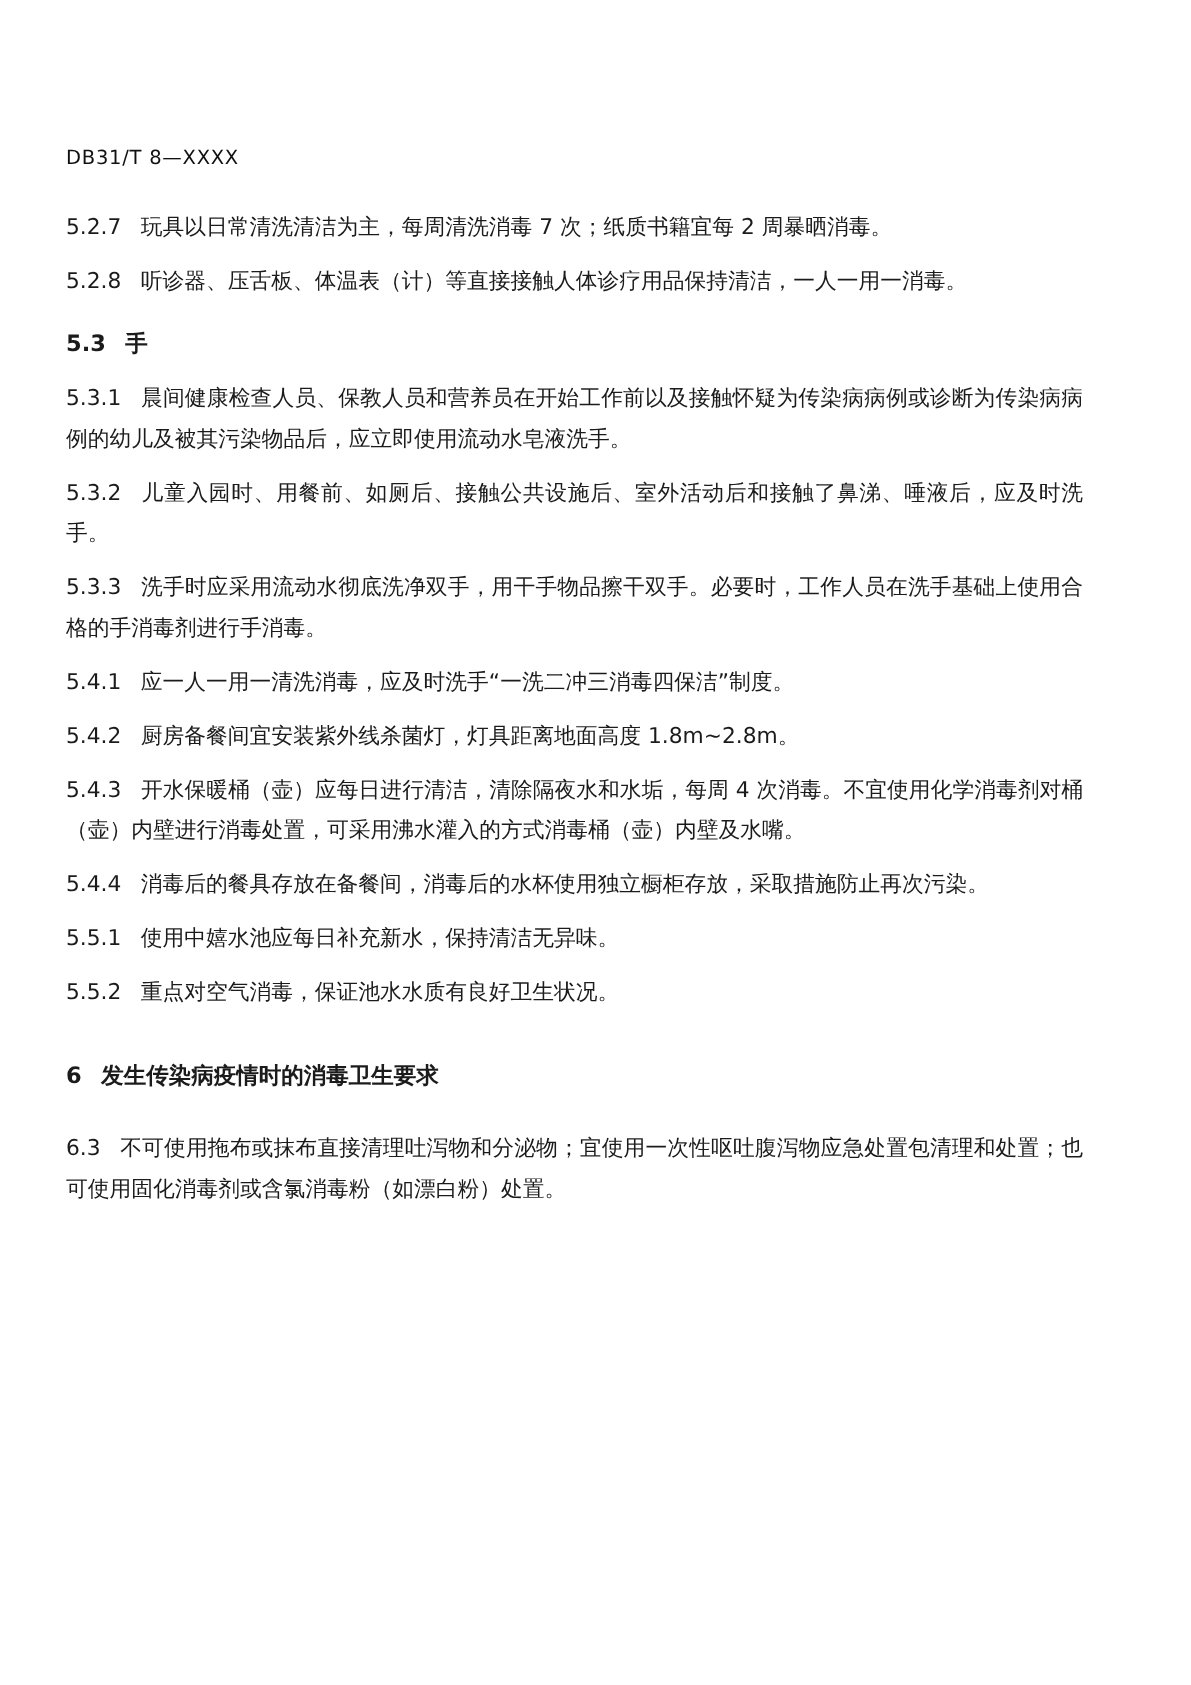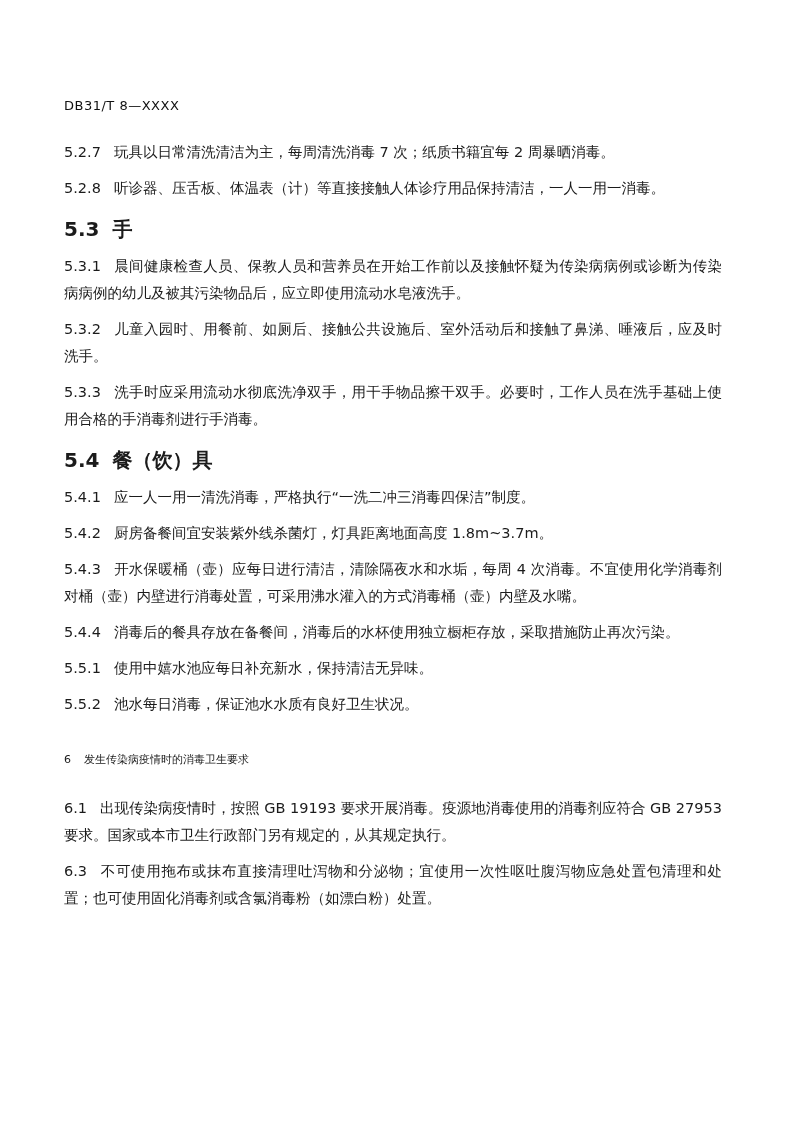--- a/index.html
+++ b/index.html
@@ -7,21 +7,21 @@
   body {
     font-family: "DejaVu Sans", "Liberation Sans", sans-serif;
     color: #1b1b1b;
   }
   .page {
     position: relative;
     width: 794px;
     height: 1123px;
     background: #ffffff;
     overflow: hidden;
-    padding: 98px 72px 0 64px;
+    padding: 98px 72px 0 44px;
   }
   .doc-header {
     font-size: 13px;
     letter-spacing: 0.5px;
     margin-bottom: 26px;
     color: #111;
   }
   .body-text {
     font-size: 14.5px;
     line-height: 27px;
@@ -30,26 +30,26 @@
   p.para {
     margin: 0 0 9px 0;
   }
   .num {
     margin-right: 13px;
     white-space: nowrap;
   }
   .h2 {
     font-weight: bold;
     margin: 14px 0 10px 0;
-    font-size: 20px;
+    font-size: 15px;
   }
   .h1 {
-    font-weight: normal;
+    font-weight: bold;
     margin: 28px 0 22px 0;
-    font-size: 11px;
+    font-size: 15px;
   }
 </style>
 </head>
 <body>
 
 <div class="page">
 
   <div class="doc-header">DB31/T 8—XXXX</div>
 
   <div class="body-text">
@@ -60,37 +60,35 @@
 
 
     <p class="h2"><span class="num">5.3</span><span>手</span></p>
 
     <p class="para"><span class="num">5.3.1</span><span>晨间健康检查人员、保教人员和营养员在开始工作前以及接触怀疑为传染病病例或诊断为传染病病例的幼儿及被其污染物品后，应立即使用流动水皂液洗手。</span></p>
 
     <p class="para"><span class="num">5.3.2</span><span>儿童入园时、用餐前、如厕后、接触公共设施后、室外活动后和接触了鼻涕、唾液后，应及时洗手。</span></p>
 
     <p class="para"><span class="num">5.3.3</span><span>洗手时应采用流动水彻底洗净双手，用干手物品擦干双手。必要时，工作人员在洗手基础上使用合格的手消毒剂进行手消毒。</span></p>
 
-    <p class="h2"><span class="num">5.4</span><span>餐（饮）具</span></p>
 
-    <p class="para"><span class="num">5.4.1</span><span>应一人一用一清洗消毒，严格执行“一洗二冲三消毒四保洁”制度。</span></p>
+    <p class="para"><span class="num">5.4.1</span><span>应一人一用一清洗消毒，应及时洗手“一洗二冲三消毒四保洁”制度。</span></p>
 
-    <p class="para"><span class="num">5.4.2</span><span>厨房备餐间宜安装紫外线杀菌灯，灯具距离地面高度 1.8m~3.7m。</span></p>
+    <p class="para"><span class="num">5.4.2</span><span>厨房备餐间宜安装紫外线杀菌灯，灯具距离地面高度 1.8m~2.8m。</span></p>
 
     <p class="para"><span class="num">5.4.3</span><span>开水保暖桶（壶）应每日进行清洁，清除隔夜水和水垢，每周 4 次消毒。不宜使用化学消毒剂对桶（壶）内壁进行消毒处置，可采用沸水灌入的方式消毒桶（壶）内壁及水嘴。</span></p>
 
     <p class="para"><span class="num">5.4.4</span><span>消毒后的餐具存放在备餐间，消毒后的水杯使用独立橱柜存放，采取措施防止再次污染。</span></p>
 
 
     <p class="para"><span class="num">5.5.1</span><span>使用中嬉水池应每日补充新水，保持清洁无异味。</span></p>
 
-    <p class="para"><span class="num">5.5.2</span><span>池水每日消毒，保证池水水质有良好卫生状况。</span></p>
+    <p class="para"><span class="num">5.5.2</span><span>重点对空气消毒，保证池水水质有良好卫生状况。</span></p>
 
     <p class="h1"><span class="num">6</span><span>发生传染病疫情时的消毒卫生要求</span></p>
 
-    <p class="para"><span class="num">6.1</span><span>出现传染病疫情时，按照 GB 19193 要求开展消毒。疫源地消毒使用的消毒剂应符合 GB 27953 要求。国家或本市卫生行政部门另有规定的，从其规定执行。</span></p>
 
 
     <p class="para"><span class="num">6.3</span><span>不可使用拖布或抹布直接清理吐泻物和分泌物；宜使用一次性呕吐腹泻物应急处置包清理和处置；也可使用固化消毒剂或含氯消毒粉（如漂白粉）处置。</span></p>
 
   </div>
 
 </div>
 
 </body></html>

